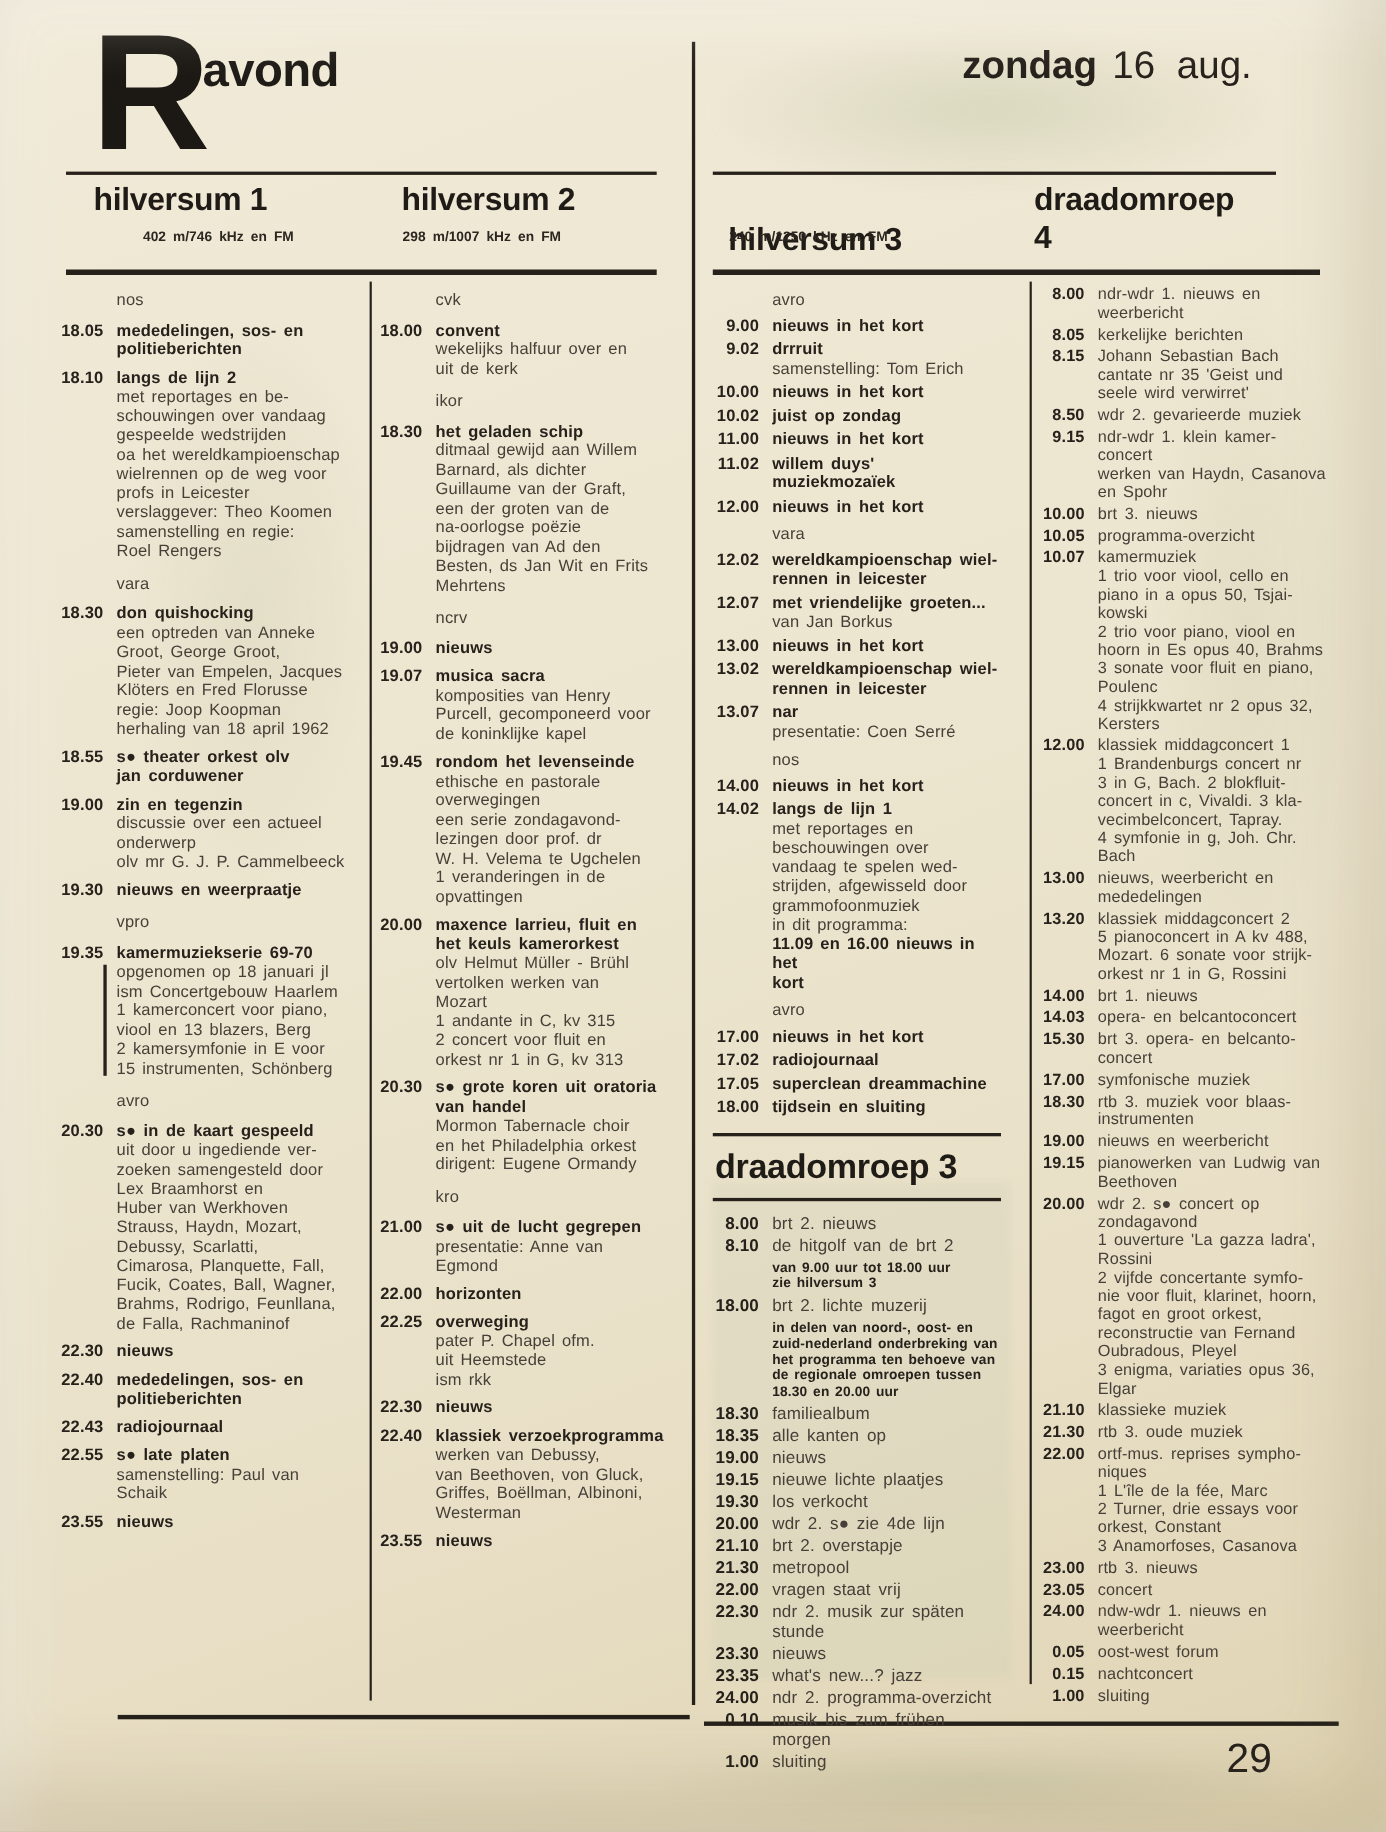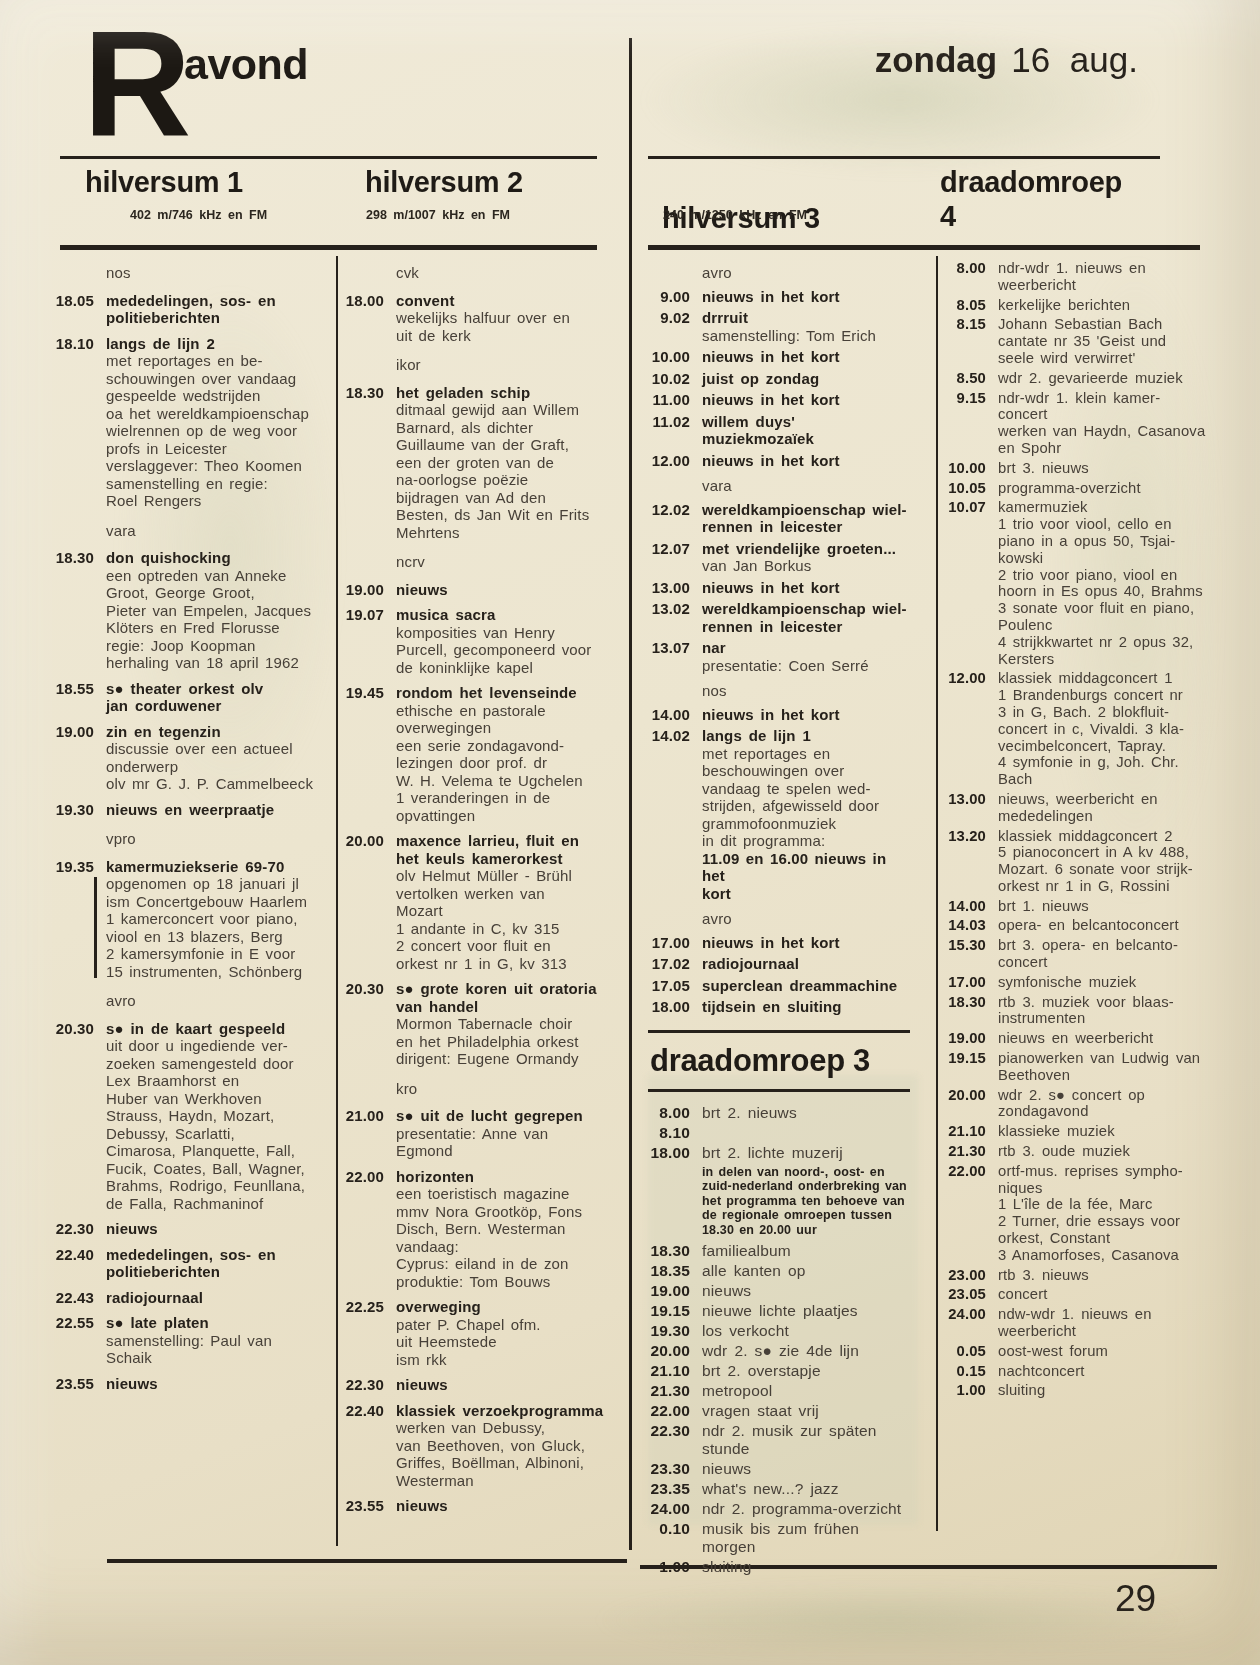--- a/index.html
+++ b/index.html
@@ -330,26 +330,20 @@
         <div class="body">
           <div class="title">s● uit de lucht gegrepen</div>
           <div class="desc">presentatie: Anne van
 Egmond</div>
         </div>
       </div>
       <div class="entry">
         <div class="time">22.00</div>
         <div class="body">
           <div class="title">horizonten</div>
-          <div class="desc">een toeristisch magazine
-mmv Nora Grootköp, Fons
-Disch, Bern. Westerman
-vandaag:
-Cyprus: eiland in de zon
-produktie: Tom Bouws</div>
         </div>
       </div>
       <div class="entry">
         <div class="time">22.25</div>
         <div class="body">
           <div class="title">overweging</div>
           <div class="desc">pater P. Chapel ofm.
 uit Heemstede
 ism rkk</div>
         </div>
@@ -532,20 +526,25 @@
       <div class="dr3-rule bottom"></div>
       <div id="dr3-list">
           <div class="entry">
             <div class="time">8.00</div>
             <div class="body">
               <div class="title">brt 2. nieuws</div>
             </div>
           </div>
           <div class="entry">
             <div class="time">8.10</div>
+            <div class="body">
+              <div class="title">de hitgolf van de brt 2</div>
+              <div class="note">van 9.00 uur tot 18.00 uur
+zie hilversum 3</div>
+            </div>
           </div>
           <div class="entry">
             <div class="time">18.00</div>
             <div class="body">
               <div class="title">brt 2. lichte muzerij</div>
               <div class="note">in delen van noord-, oost- en
 zuid-nederland onderbreking van
 het programma ten behoeve van
 de regionale omroepen tussen
 18.30 en 20.00 uur</div>
@@ -782,20 +781,29 @@
         <div class="body">
           <div class="title">pianowerken van Ludwig van
 Beethoven</div>
         </div>
       </div>
       <div class="entry">
         <div class="time">20.00</div>
         <div class="body">
           <div class="title">wdr 2. s● concert op
 zondagavond</div>
+          <div class="desc">1 ouverture 'La gazza ladra',
+Rossini
+2 vijfde concertante symfo-
+nie voor fluit, klarinet, hoorn,
+fagot en groot orkest,
+reconstructie van Fernand
+Oubradous, Pleyel
+3 enigma, variaties opus 36,
+Elgar</div>
         </div>
       </div>
       <div class="entry">
         <div class="time">21.10</div>
         <div class="body">
           <div class="title">klassieke muziek</div>
         </div>
       </div>
       <div class="entry">
         <div class="time">21.30</div>

